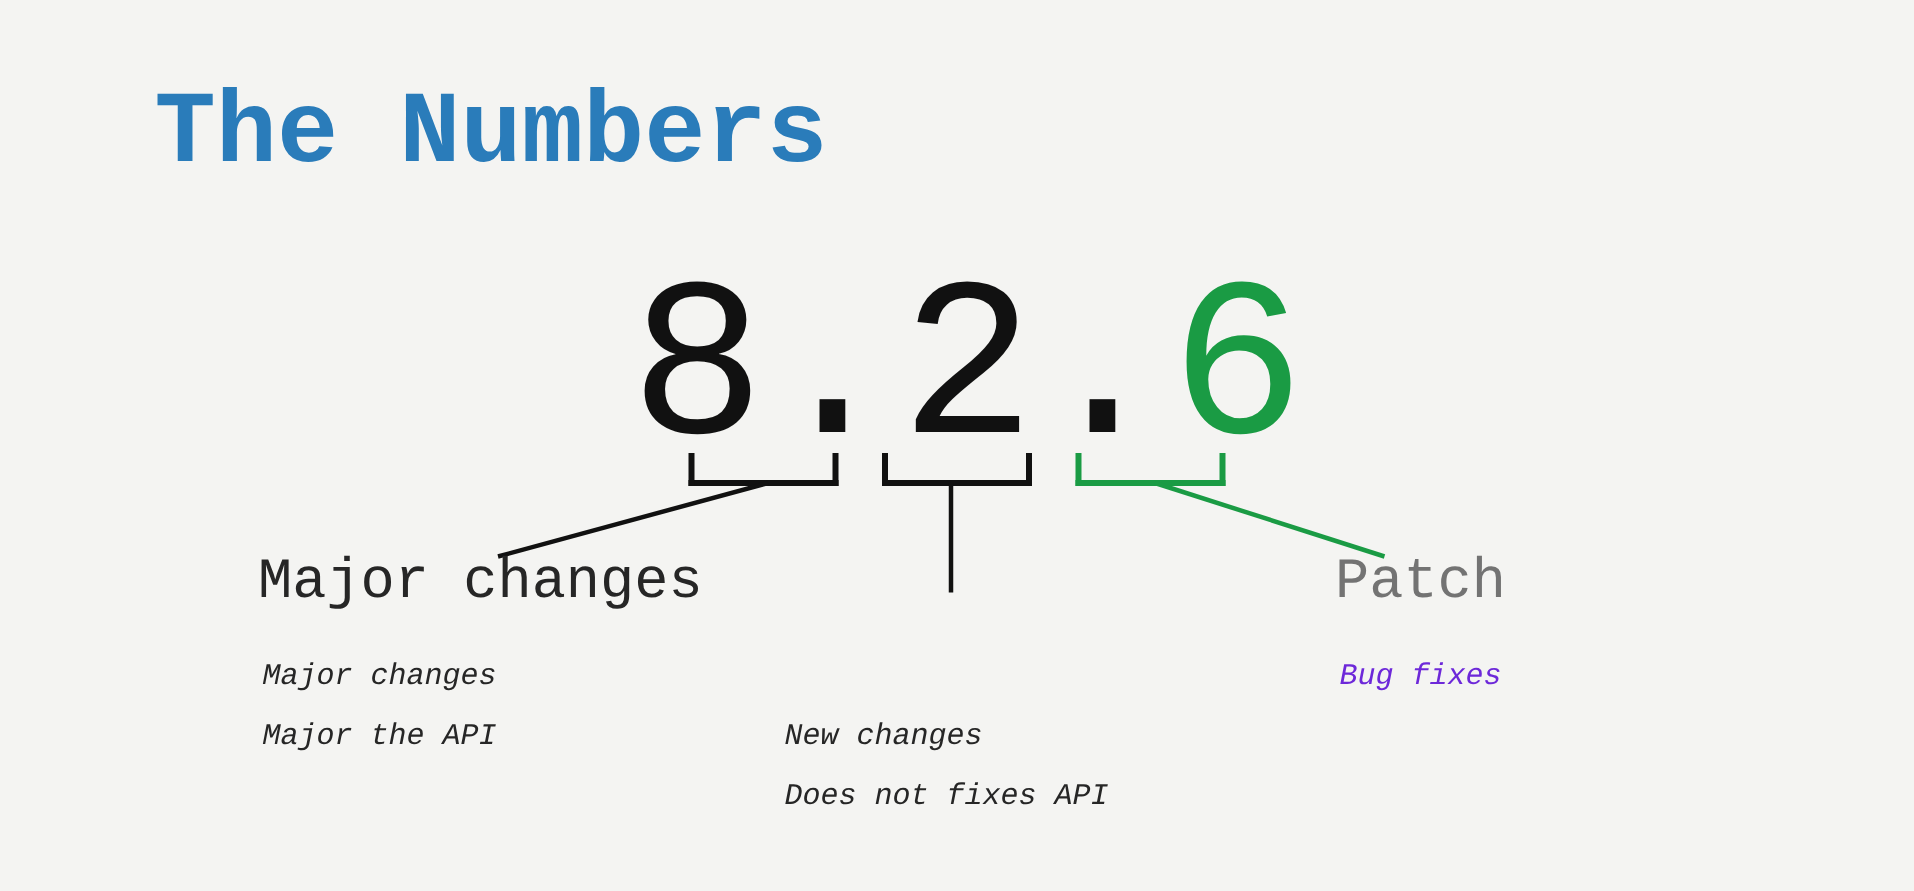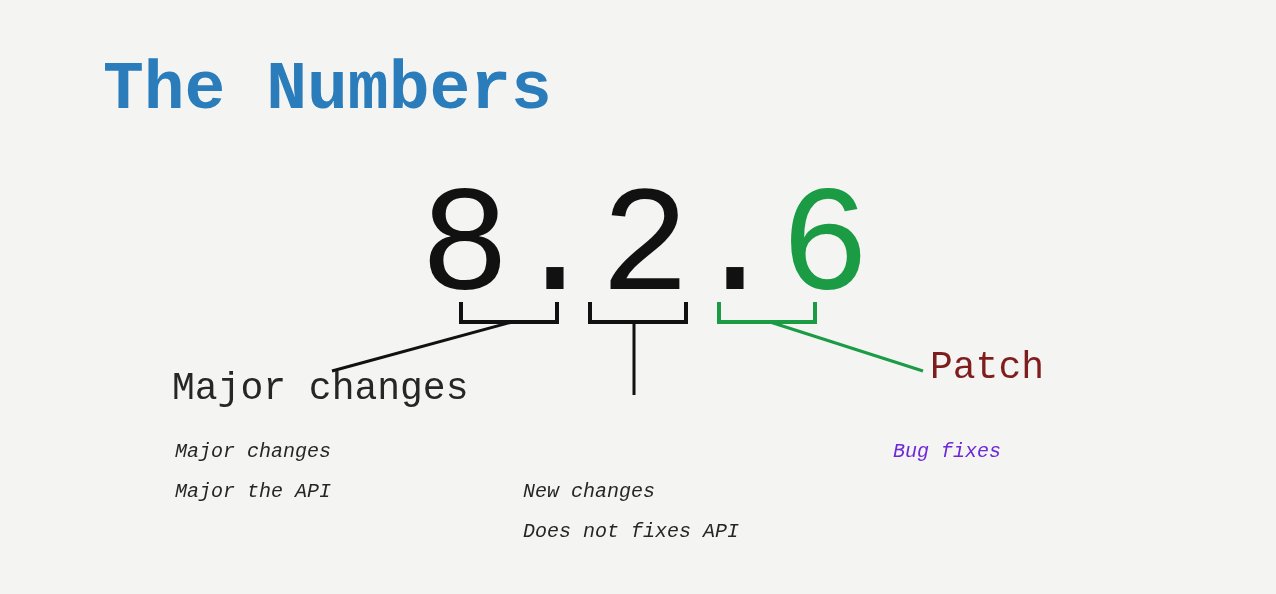--- a/index.html
+++ b/index.html
@@ -67,21 +67,21 @@
   .connectors line.green { stroke: #1a9b44; }
   .label {
     position: absolute;
     font-size: 38px;
     line-height: 1;
     color: #262626;
     white-space: nowrap;
   }
   .label-major { left: 172px; top: 370px; }
   .label-minor { left: 520px; top: 400px; }
-  .label-patch { left: 890px; top: 349px; color: #7f1d1d; margin-left: 40px; }
+  .label-patch { left: 890px; top: 370px; color: #737373; }
   .note {
     position: absolute;
     font-size: 20px;
     font-style: italic;
     line-height: 40px;
     color: #262626;
     white-space: nowrap;
   }
   .note-major { left: 175px; top: 432px; }
   .note-minor { left: 523px; top: 472px; }

